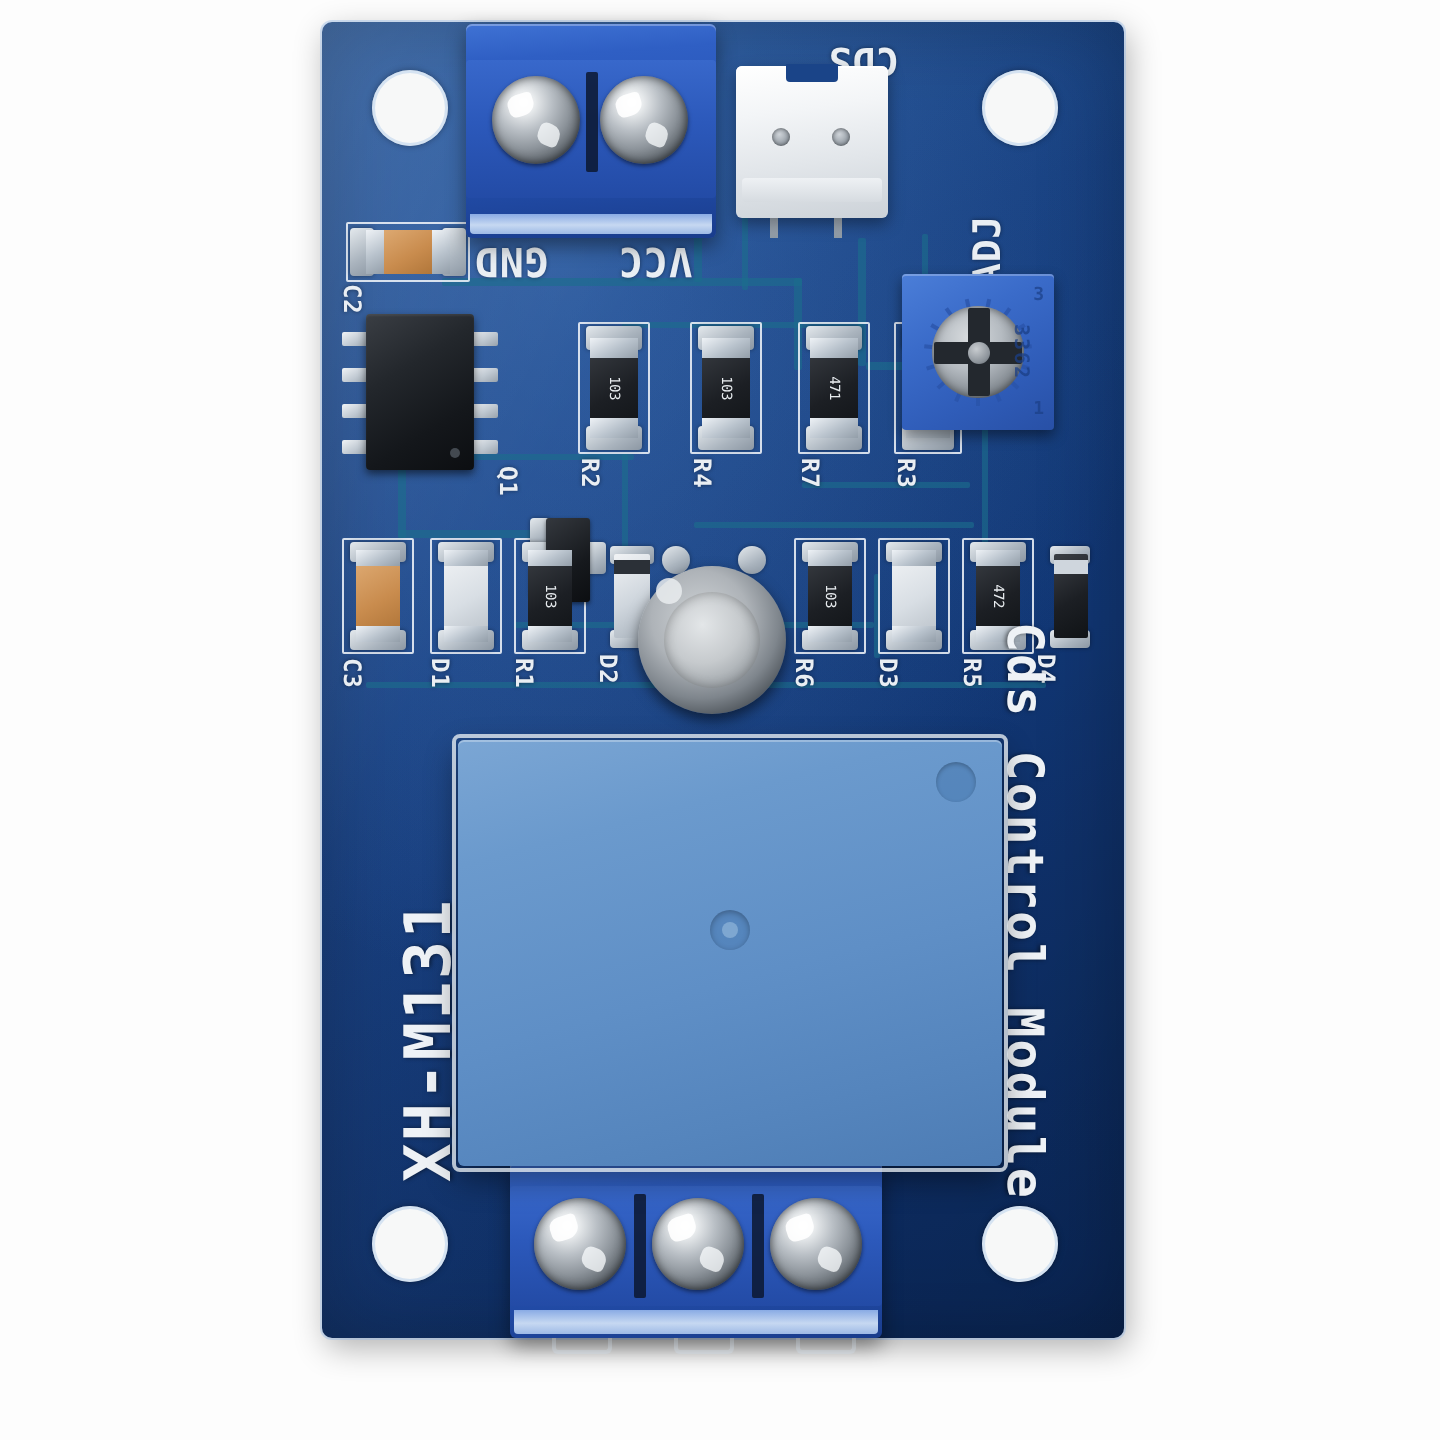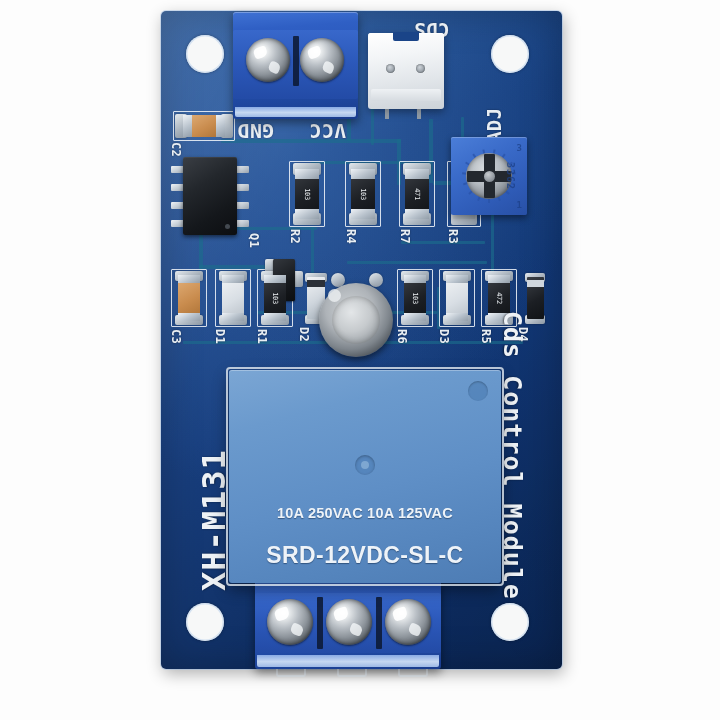--- a/index.html
+++ b/index.html
@@ -607,22 +607,20 @@
     <div class="jst" style="left:207px; top:22px; width:76px; height:76px;">
       <div class="notch"></div>
       <div class="pinhole" style="left:18px; top:31px;"></div>
       <div class="pinhole" style="left:48px; top:31px;"></div>
       <div class="ledge"></div>
     </div>
 
     <div class="relay" style="left:68px; top:359px; width:272px; height:213px;">
       <div class="dimple"></div>
       <div class="gate"></div>
-      <div class="relay-text r1">10A 250VAC  10A 125VAC</div>
-      <div class="relay-text r3">SRD-12VDC-SL-C</div>
     </div>
 
     <div class="term-leg" style="left:115px; top:650px; width:30px; height:16px;"></div>
     <div class="term-leg" style="left:176px; top:650px; width:30px; height:16px;"></div>
     <div class="term-leg" style="left:237px; top:650px; width:30px; height:16px;"></div>
     <div class="term" style="left:94px; top:570px; width:186px; height:88px;">
       <div class="face" style="top:12px; bottom:16px;"></div>
       <div class="screw" style="left:12px;  top:18px; width:46px; height:46px;"></div>
       <div class="screw" style="left:71px;  top:18px; width:46px; height:46px;"></div>
       <div class="screw" style="left:130px; top:18px; width:46px; height:46px;"></div>

